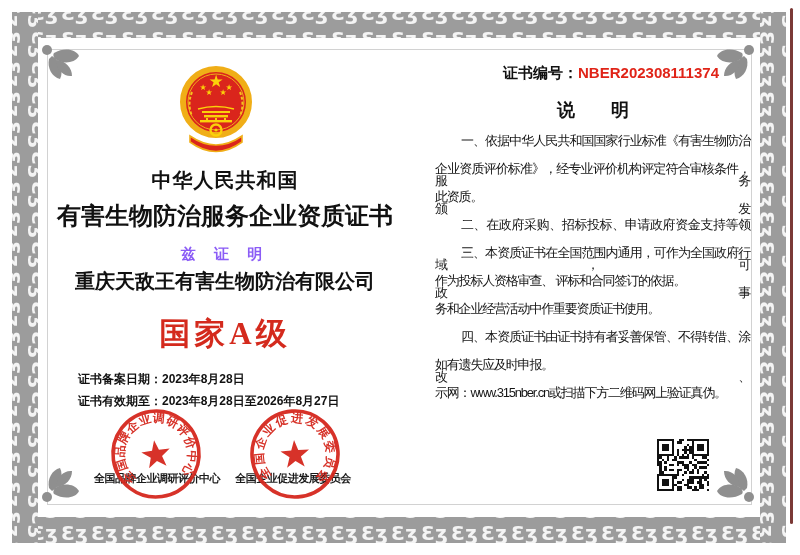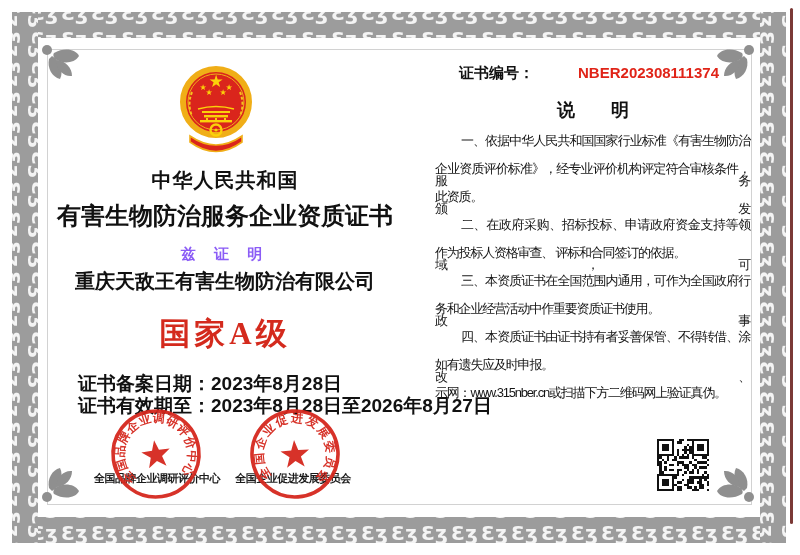--- a/index.html
+++ b/index.html
@@ -14,32 +14,32 @@
   .corner{width:46px;height:46px;}
   
   #left-col{left:47px;top:49px;width:356px;height:454px;}
   #emblem{left:131px;top:13px;width:76px;height:92px;}
   #country{left:0;top:118px;width:356px;text-align:center;font-size:20px;font-weight:bold;letter-spacing:1px;}
   #cert-title{left:0;top:151px;width:356px;text-align:center;font-size:24px;font-weight:bold;letter-spacing:0;}
   #certify{left:0;top:196px;width:356px;text-align:center;font-size:15px;font-weight:700;letter-spacing:7px;color:#8b5cf6;}
   #company{left:0;top:219px;width:356px;text-align:center;font-size:20px;font-weight:bold;}
   #grade{left:0;top:264px;width:356px;text-align:center;font-size:31px;font-weight:bold;letter-spacing:4px;
          color:#d42a1d;font-family:"Liberation Serif","DejaVu Serif",serif;}
-  .date-line{left:31px;width:330px;font-size:19px;font-weight:bold;white-space:nowrap;}
+  .date-line{left:31px;width:330px;font-size:12px;font-weight:bold;white-space:nowrap;}
   #date1{top:322px;} #date2{top:344px;}
   .seal{width:92px;height:92px;opacity:.95;}
   #seal-left{left:63px;top:359px;transform:rotate(-8deg);}
   #seal-right{left:202px;top:359px;transform:rotate(-4deg);}
   .seal-caption{top:422px;font-size:11px;font-weight:bold;letter-spacing:-0.5px;color:#1a1a1a;white-space:nowrap;}
   #caption-left{left:44px;width:132px;text-align:center;}
   #caption-right{left:186px;width:120px;text-align:center;}
   
   #right-col{left:433px;top:60px;width:320px;height:440px;}
   #cert-no{left:0;top:4px;width:286px;text-align:right;font-size:15px;font-weight:bold;white-space:nowrap;}
-  #cert-no .num{color:#e02418;margin-left:44px;}
+  #cert-no .num{color:#e02418;}
   #explain-heading{left:0;top:38px;width:320px;text-align:center;font-size:18px;font-weight:bold;}
   #explain-lines{left:2px;top:61px;width:315px;font-size:13px;font-weight:400;letter-spacing:-1.2px;
                  line-height:40px;color:#151515;}
   .xline{height:28px;white-space:nowrap;}
   .xline.indent{text-indent:2em;}
   .xline.full{text-align:justify;text-align-last:justify;white-space:normal;}
   #qr{left:657px;top:439px;width:52px;height:52px;}
   
   #edge-line{left:790px;top:8px;width:3px;height:516px;background:#7b3936;border-radius:2px;}
 </style>
@@ -159,22 +159,22 @@
   </div>
 
   <div class="abs" id="right-col">
     <div class="abs" id="cert-no"><span>证书编号：</span><span class="num">NBER202308111374</span></div>
     <div class="abs" id="explain-heading">说　　明</div>
     <div class="abs" id="explain-lines">
       <div class="xline indent full">一、依据中华人民共和国国家行业标准《有害生物防治服务</div>
       <div class="xline full">企业资质评价标准》，经专业评价机构评定符合审核条件，颁发</div>
       <div class="xline">此资质。</div>
       <div class="xline indent full">二、在政府采购、招标投标、申请政府资金支持等领域，可</div>
+      <div class="xline indent full">三、本资质证书在全国范围内通用，可作为全国政府行政事</div>
       <div class="xline">作为投标人资格审查、 评标和合同签订的依据。</div>
-      <div class="xline indent full">三、本资质证书在全国范围内通用，可作为全国政府行政事</div>
       <div class="xline">务和企业经营活动中作重要资质证书使用。</div>
       <div class="xline indent full">四、本资质证书由证书持有者妥善保管、不得转借、涂改、</div>
       <div class="xline">如有遗失应及时申报。</div>
       <div class="xline">示网：www.315nber.cn或扫描下方二维码网上验证真伪。</div>
     </div>
   </div>
 
   <svg class="abs" id="qr" viewBox="0 0 21 21" shape-rendering="crispEdges">
       <rect x="0" y="0" width="1" height="1" fill="#111"></rect>
       <rect x="1" y="0" width="1" height="1" fill="#111"></rect>

